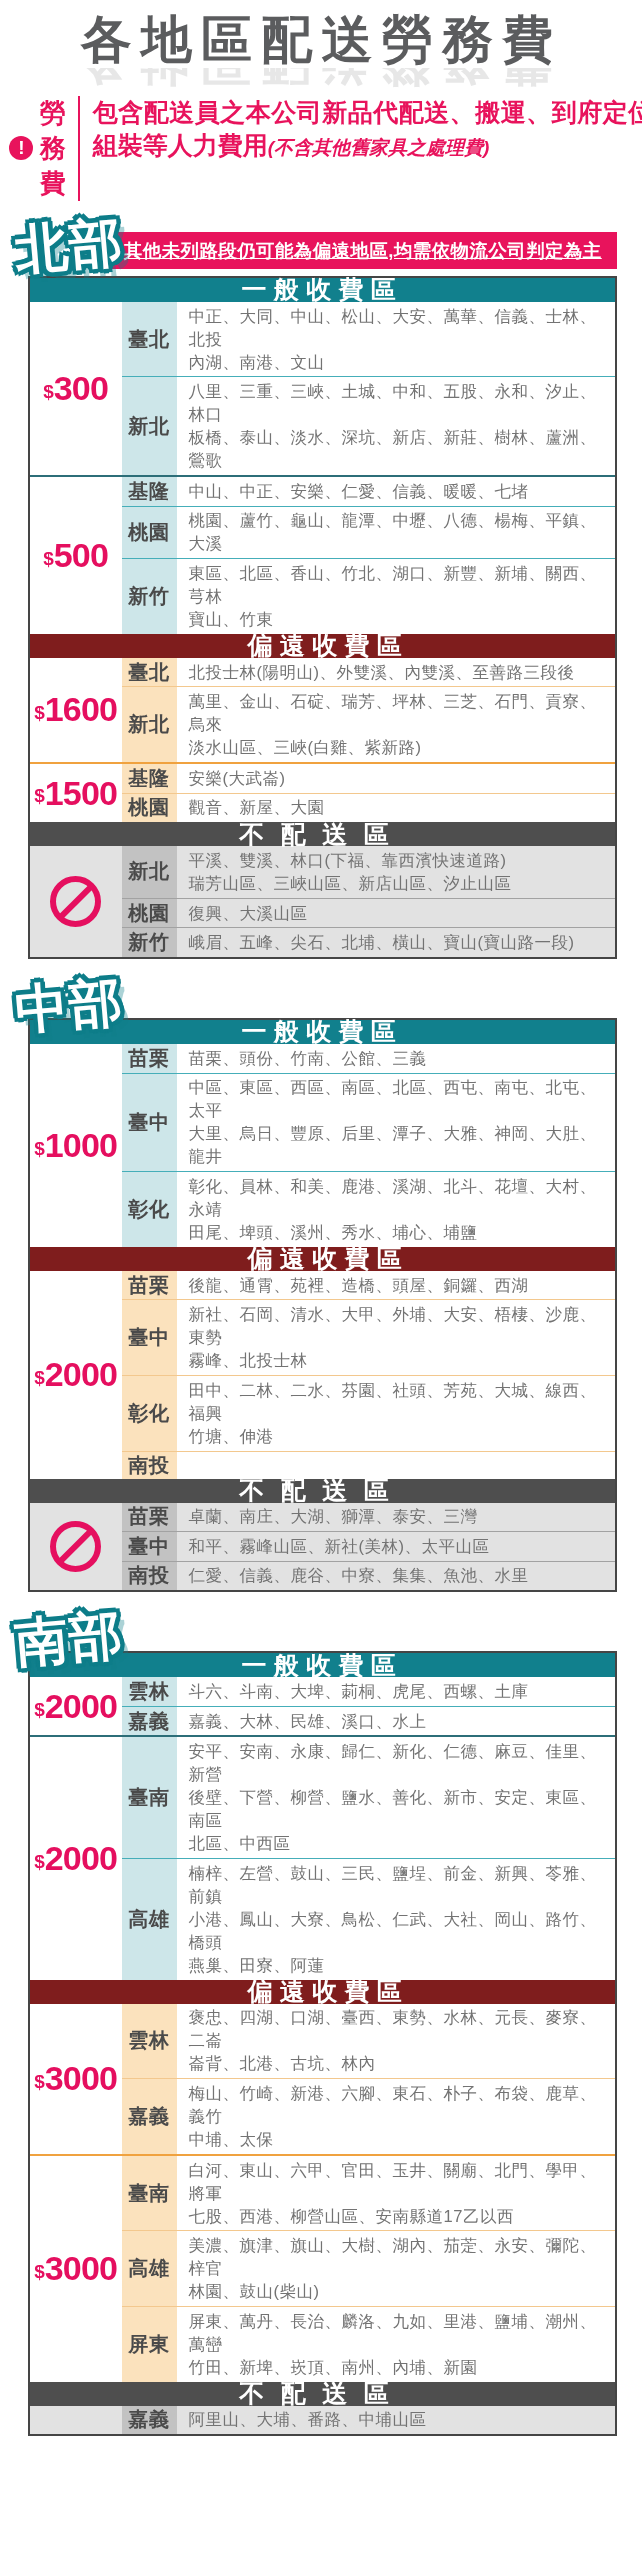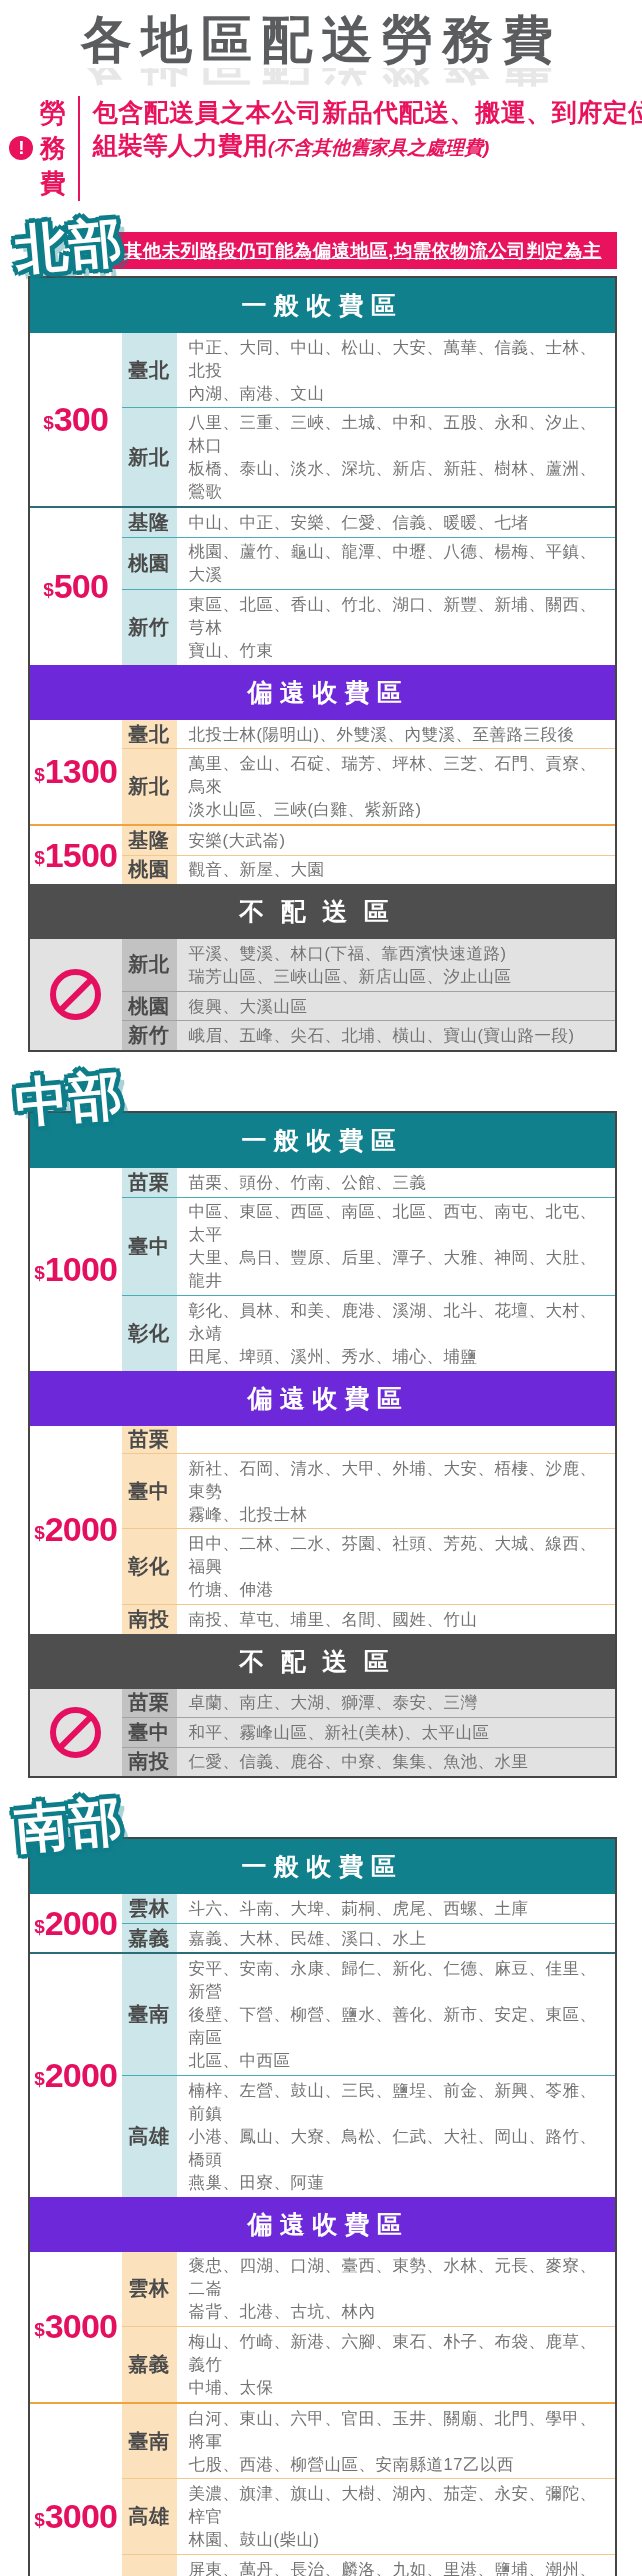--- a/index.html
+++ b/index.html
@@ -33,24 +33,24 @@
   .badge { position:absolute; left:-13px; top:-39px; z-index:5; font-size:53px; font-weight:900;
            color:#ffffff; transform:rotate(-5deg); letter-spacing:0.9px; line-height:1;
            text-shadow:
              -3.7px -3.7px 0 #0d7d89, 3.7px -3.7px 0 #0d7d89, -3.7px 3.7px 0 #0d7d89, 3.7px 3.7px 0 #0d7d89,
              -4.6px 0 0 #0d7d89, 4.6px 0 0 #0d7d89, 0 -4.6px 0 #0d7d89, 0 4.6px 0 #0d7d89,
              7.3px 8.3px 0 rgba(13,125,137,.35); }
   .section.has-banner .badge { top:-13px; }
   .warn-banner { margin:0 0 6.4px 81px; background:#e8135c; color:#fff; font-size:18.4px;
            font-weight:700; text-align:center; padding:6.4px 1.8px; letter-spacing:0.5px;text-decoration:underline; }
   .fee-table { border:2.8px solid #454545; background:#fff; }
-  .block-header { height:55px; display:flex; align-items:center; justify-content:center;
+  .block-header { height:24px; display:flex; align-items:center; justify-content:center;
            color:#fff; font-size:25px; font-weight:800; letter-spacing:7.3px; }
   .block-header.general { background:#11808d; }
-  .block-header.remote { background:#6d28d9;padding-left:12px; }
+  .block-header.remote { background:#7f1d1d;padding-left:12px; }
   .block-header.nodelivery { background:#4e4e4e; letter-spacing:16.5px; }
   .group { display:flex; align-items:stretch; background:#fff; }
   .group.nodelivery { background:#e2e2e2; }
   .general.group + .general.group { border-top:2.8px solid #2c6e78; }
   .remote.group + .remote.group { border-top:2.8px solid #f0a23f; }
   .price-cell { width:92px; flex:0 0 92px; display:flex; align-items:center;
            justify-content:center; color:#e50f5f; }
   .cur { font-size:19px; font-weight:800; margin-top:6.4px; }
   .amt { font-size:34px; font-weight:800; letter-spacing:-0.9px; }
   .rows { flex:1; display:flex; flex-direction:column; }
@@ -136,21 +136,21 @@
                 <div class="region-cell">新竹</div>
                 <div class="areas-cell">東區、北區、香山、竹北、湖口、新豐、新埔、關西、芎林
 寶山、竹東</div>
               </div>
             </div>
           </div>
           <div class="block-header remote">偏遠收費區</div>
           <div class="group remote">
             <div class="price-cell">
               <span class="cur">$</span>
-              <span class="amt">1300</span>
+              <span class="amt">1600</span>
             </div>
             <div class="rows">
               <div class="row">
                 <div class="region-cell">臺北</div>
                 <div class="areas-cell">北投士林(陽明山)、外雙溪、內雙溪、至善路三段後</div>
               </div>
               <div class="row">
                 <div class="region-cell">新北</div>
                 <div class="areas-cell">萬里、金山、石碇、瑞芳、坪林、三芝、石門、貢寮、烏來
 淡水山區、三峽(白雞、紫新路)</div>
@@ -224,34 +224,34 @@
           </div>
           <div class="block-header remote">偏遠收費區</div>
           <div class="group remote">
             <div class="price-cell">
               <span class="cur">$</span>
               <span class="amt">2000</span>
             </div>
             <div class="rows">
               <div class="row">
                 <div class="region-cell">苗栗</div>
+                <div class="areas-cell">後龍、通霄、苑裡、造橋、頭屋、銅鑼、西湖</div>
               </div>
               <div class="row">
                 <div class="region-cell">臺中</div>
                 <div class="areas-cell">新社、石岡、清水、大甲、外埔、大安、梧棲、沙鹿、東勢
 霧峰、北投士林</div>
               </div>
               <div class="row">
                 <div class="region-cell">彰化</div>
                 <div class="areas-cell">田中、二林、二水、芬園、社頭、芳苑、大城、線西、福興
 竹塘、伸港</div>
               </div>
               <div class="row">
                 <div class="region-cell">南投</div>
-                <div class="areas-cell">南投、草屯、埔里、名間、國姓、竹山</div>
               </div>
             </div>
           </div>
           <div class="block-header nodelivery">不配送區</div>
           <div class="group nodelivery">
             <div class="price-cell">
               <span class="no-icon"></span>
             </div>
             <div class="rows">
               <div class="row">

